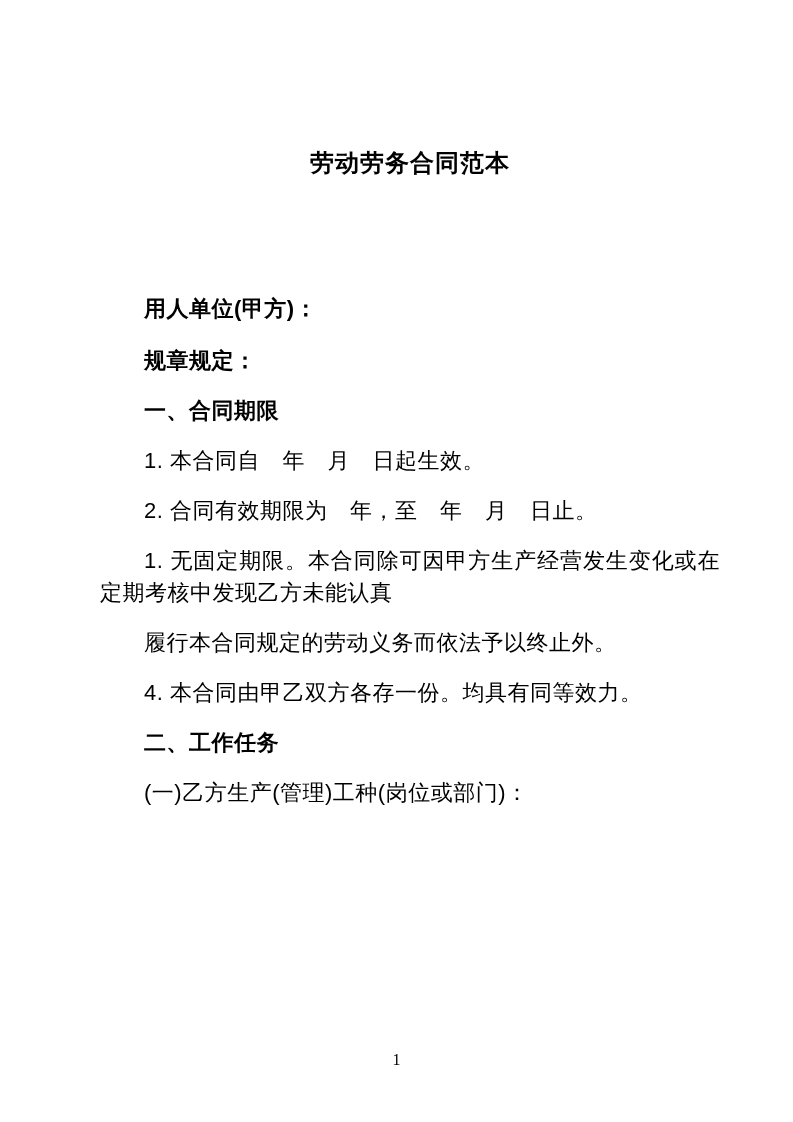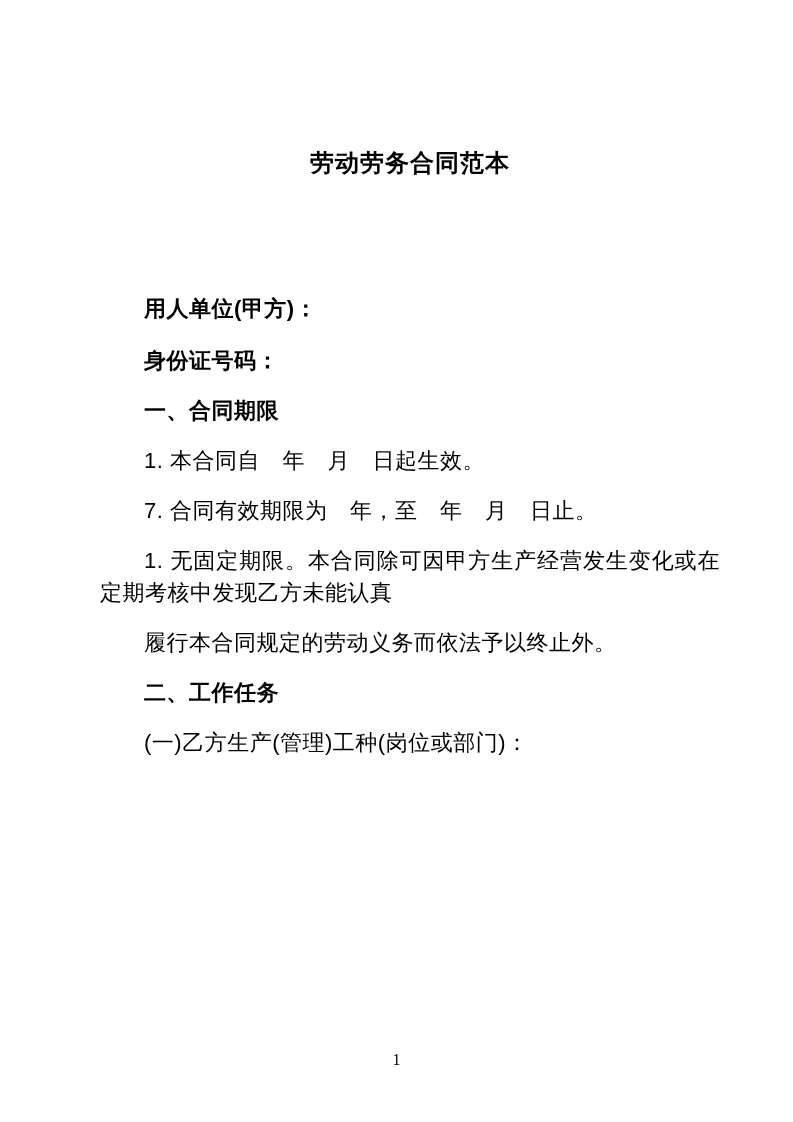--- a/index.html
+++ b/index.html
@@ -71,33 +71,34 @@
 <body>
 
 <div class="page">
   <div class="content">
 
     <div class="doc-title">劳动劳务合同范本</div>
 
     <div class="block label-block first-label">用人单位(甲方)：</div>
 
 
-    <div class="block label-block">身份证号码：</div>
+    <div class="block label-block">规章规定：</div>
 
 
     <div class="block heading-block">一、合同期限</div>
 
     <div class="block para-block">1. 本合同自　年　月　日起生效。</div>
 
-    <div class="block para-block">7. 合同有效期限为　年，至　年　月　日止。</div>
+    <div class="block para-block">2. 合同有效期限为　年，至　年　月　日止。</div>
 
     <div class="block para-block">1. 无固定期限。本合同除可因甲方生产经营发生变化或在定期考核中发现乙方未能认真</div>
 
     <div class="block para-block">履行本合同规定的劳动义务而依法予以终止外。</div>
 
+    <div class="block para-block">4. 本合同由甲乙双方各存一份。均具有同等效力。</div>
 
     <div class="block heading-block">二、工作任务</div>
 
     <div class="block para-block">(一)乙方生产(管理)工种(岗位或部门)：</div>
 
   </div>
 
   <div class="footer">1</div>
 </div>
 

